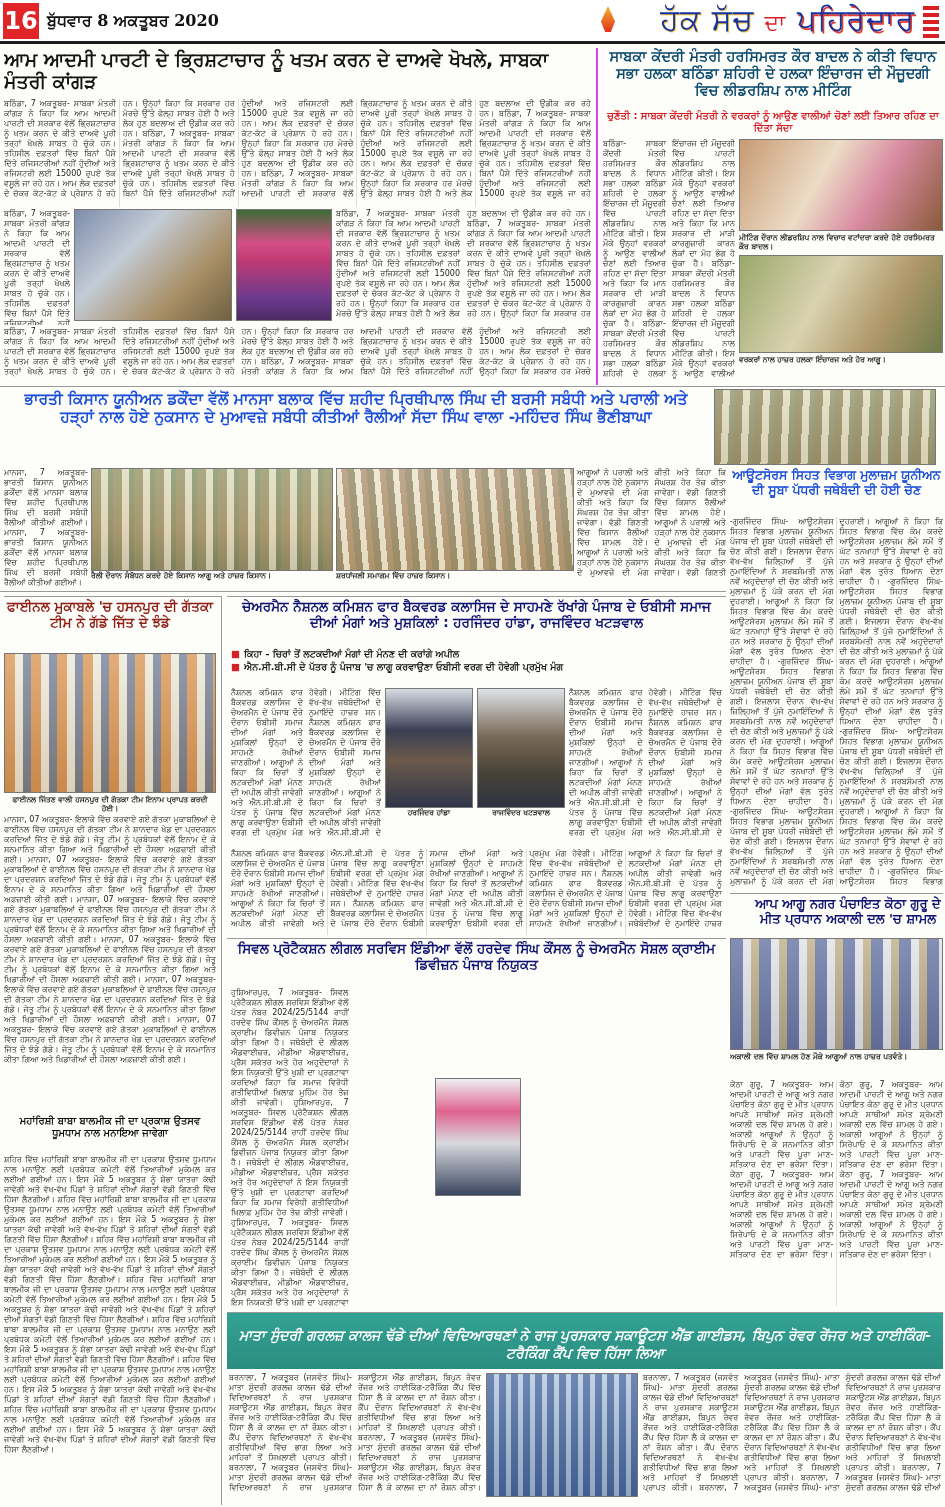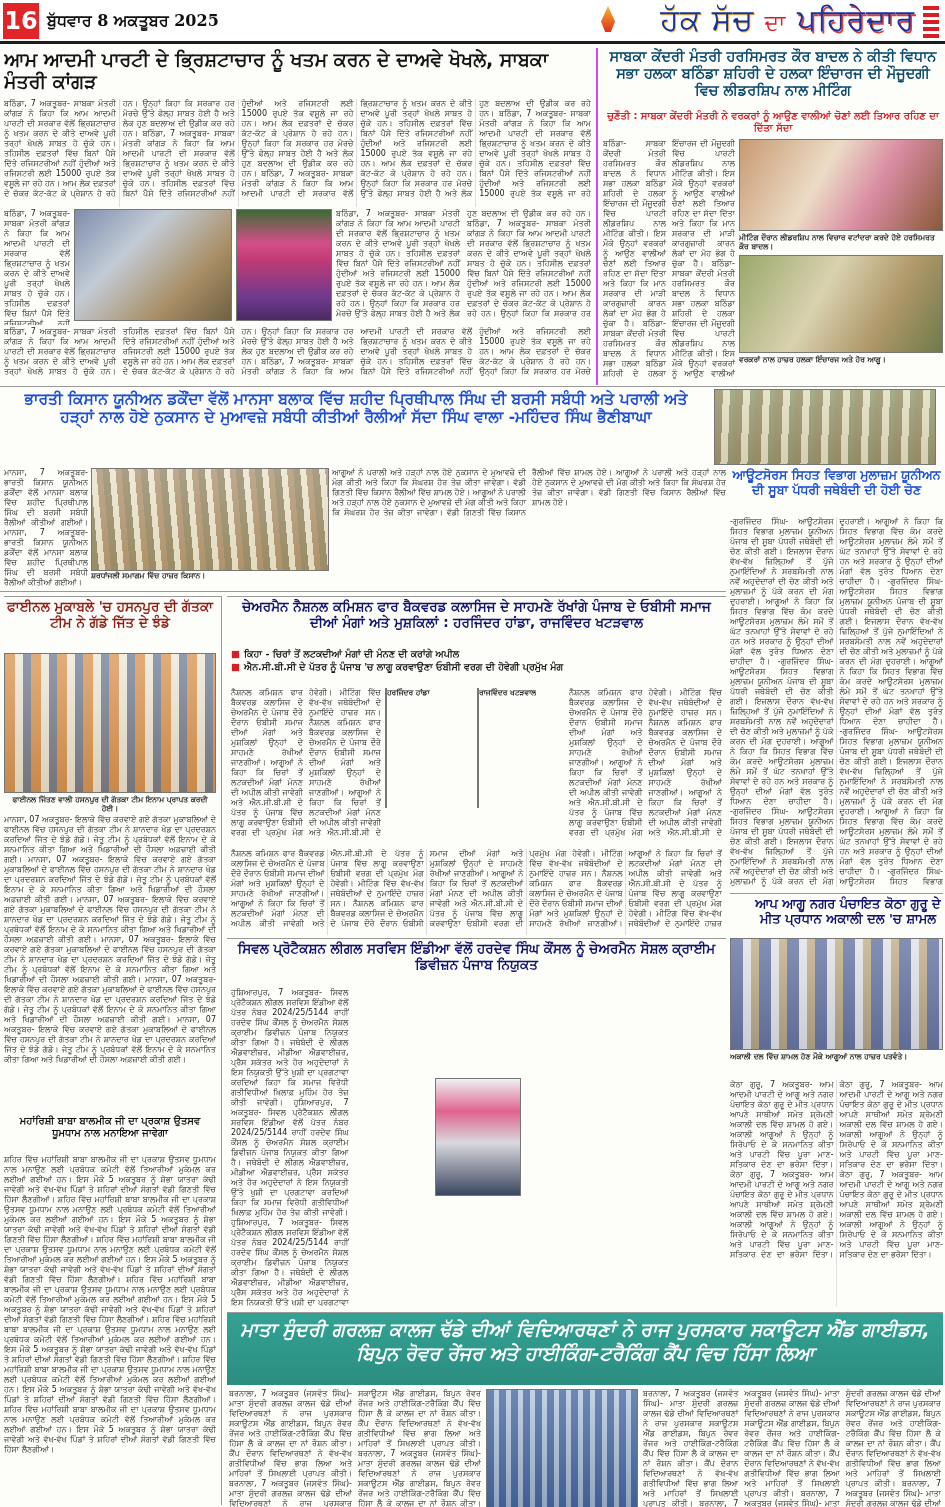--- a/index.html
+++ b/index.html
@@ -94,21 +94,21 @@
 
   
   #obc { left:227px; top:596px; width:499px; height:339px; border-top:1px solid #999; padding:2px 4px 0 4px; }
   #obc .hl { font-size:13.5px; color:#10136f; text-align:center; height:46px; overflow:hidden; }
   .obc-bullets { margin-top:2px; height:38px; overflow:hidden; }
   .obc-bullets div { font-size:9.5px; font-weight:bold; line-height:13px; }
   .obc-bullets .dot { color:#d42026; margin-right:4px; }
   .obc-mid { display:flex; gap:4px; margin-top:3px; height:158px; }
   .obc-t1,.obc-t2 { column-count:2; column-gap:6px; height:156px; }
   .obc-t1 { width:150px; } .obc-t2 { flex:1; }
-  .obc-pwrap { width:88px; display:flex; flex-direction:row; }
+  .obc-pwrap { width:88px; display:flex; flex-direction:column; }
   .obc-pwrap .ph { height:120px; }
   .obc-pwrap .cap { text-align:center; height:14px; }
   .obc-bottom { margin-top:3px; height:86px; column-count:5; column-gap:6px; column-rule:1px solid #ddd; }
 
   
   #civil { left:227px; top:938px; width:499px; height:372px; border-top:1px solid #999; padding:2px 4px 0 4px; }
   #civil .hl { font-size:13.5px; color:#10136f; text-align:center; height:44px; overflow:hidden; }
   .civil-body { position:relative; margin-top:3px; height:318px; column-count:4; column-gap:7px; column-rule:1px solid #ddd; }
   .civil-ph { position:absolute; left:202px; top:88px; width:90px; height:122px; background:#fff; padding:2px; }
   .civil-ph .ph { width:100%; height:100%; }
@@ -116,34 +116,34 @@
   
   #aapakali { left:730px; top:893px; width:213px; height:417px; border-top:1px solid #999; padding-top:2px; }
   #aapakali .hl { font-size:13px; color:#10136f; text-align:center; height:40px; overflow:hidden;margin-left:23px; }
   #aapakali .ph-akali { width:100%; height:112px; margin-top:2px; }
   #aapakali .cap { height:26px; margin-top:2px; }
   #aapakali .body-txt { height:226px; column-count:2; column-gap:6px; column-rule:1px solid #ddd; margin-top:2px; }
 
   
   #mata { left:227px; top:1312px; width:716px; height:193px; border-top:1px solid #999; }
   .mata-band { background:linear-gradient(180deg,#33a294,#2b8d80); color:#fff; font-weight:bold; font-style:italic;
-               font-size:19px; line-height:1.25; text-align:center; padding:5px 10px; height:72px; overflow:hidden; }
+               font-size:14px; line-height:1.25; text-align:center; padding:14px 10px; height:56px; overflow:hidden; }
   .mata-body { display:flex; gap:5px; margin-top:4px; height:128px; padding:0 2px; }
   .mata-t1 { width:252px; column-count:2; column-gap:6px; }
   .mata-body .ph-mata { width:152px; height:124px; }
   .mata-t2 { flex:1; column-count:3; column-gap:6px; }
 </style>
 </head>
 <body>
 
 <div class="page">
 
   <div class="hdr">
     <div class="pagenum">16</div>
-    <div class="hdr-date">ਬੁੱਧਵਾਰ 8 ਅਕਤੂਬਰ 2025</div>
+    <div class="hdr-date">ਬੁੱਧਵਾਰ 8 ਅਕਤੂਬਰ 2020</div>
     <div class="mh-flame"></div>
     <div class="masthead">
       <span class="mh-1">ਹੱਕ ਸੱਚ</span>
       <span class="mh-2">ਦਾ</span>
       <span class="mh-3">ਪਹਿਰੇਦਾਰ</span>
     </div>
     <div class="mh-ornament"></div>
   </div>
 
   <div class="art" id="a1">
@@ -171,20 +171,24 @@
       </div>
     </div>
   </div>
 
   <div class="art" id="kisan-top">
     <div class="hl">ਭਾਰਤੀ ਕਿਸਾਨ ਯੂਨੀਅਨ ਡਕੌਂਦਾ ਵੱਲੋਂ ਮਾਨਸਾ ਬਲਾਕ ਵਿੱਚ ਸ਼ਹੀਦ ਪ੍ਰਿਥੀਪਾਲ ਸਿੰਘ ਦੀ ਬਰਸੀ ਸਬੰਧੀ ਅਤੇ ਪਰਾਲੀ ਅਤੇ ਹੜ੍ਹਾਂ ਨਾਲ ਹੋਏ ਨੁਕਸਾਨ ਦੇ ਮੁਆਵਜ਼ੇ ਸਬੰਧੀ ਕੀਤੀਆਂ ਰੈਲੀਆਂ ਸੱਦਾ ਸਿੰਘ ਵਾਲਾ -ਮਹਿੰਦਰ ਸਿੰਘ ਭੈਣੀਬਾਘਾ</div>
     <div class="ph ph-crowd3"></div>
   </div>
   <div class="art" id="kisan-strip">
     <div class="body-txt ks-t1">ਮਾਨਸਾ, 7 ਅਕਤੂਬਰ- ਭਾਰਤੀ ਕਿਸਾਨ ਯੂਨੀਅਨ ਡਕੌਂਦਾ ਵੱਲੋਂ ਮਾਨਸਾ ਬਲਾਕ ਵਿੱਚ ਸ਼ਹੀਦ ਪ੍ਰਿਥੀਪਾਲ ਸਿੰਘ ਦੀ ਬਰਸੀ ਸਬੰਧੀ ਰੈਲੀਆਂ ਕੀਤੀਆਂ ਗਈਆਂ। ਮਾਨਸਾ, 7 ਅਕਤੂਬਰ- ਭਾਰਤੀ ਕਿਸਾਨ ਯੂਨੀਅਨ ਡਕੌਂਦਾ ਵੱਲੋਂ ਮਾਨਸਾ ਬਲਾਕ ਵਿੱਚ ਸ਼ਹੀਦ ਪ੍ਰਿਥੀਪਾਲ ਸਿੰਘ ਦੀ ਬਰਸੀ ਸਬੰਧੀ ਰੈਲੀਆਂ ਕੀਤੀਆਂ ਗਈਆਂ।</div>
+    <div class="ks-pwrap ks-p1">
+      <div class="ph ph-crowd1"></div>
+      <div class="cap">ਰੈਲੀ ਦੌਰਾਨ ਸੰਬੋਧਨ ਕਰਦੇ ਹੋਏ ਕਿਸਾਨ ਆਗੂ ਅਤੇ ਹਾਜ਼ਰ ਕਿਸਾਨ।</div>
+    </div>
     <div class="ks-pwrap ks-p2">
       <div class="ph ph-crowd2"></div>
       <div class="cap">ਸ਼ਰਧਾਂਜਲੀ ਸਮਾਗਮ ਵਿੱਚ ਹਾਜ਼ਰ ਕਿਸਾਨ।</div>
     </div>
     <div class="body-txt ks-t2">ਆਗੂਆਂ ਨੇ ਪਰਾਲੀ ਅਤੇ ਹੜ੍ਹਾਂ ਨਾਲ ਹੋਏ ਨੁਕਸਾਨ ਦੇ ਮੁਆਵਜ਼ੇ ਦੀ ਮੰਗ ਕੀਤੀ ਅਤੇ ਕਿਹਾ ਕਿ ਸੰਘਰਸ਼ ਹੋਰ ਤੇਜ਼ ਕੀਤਾ ਜਾਵੇਗਾ। ਵੱਡੀ ਗਿਣਤੀ ਵਿੱਚ ਕਿਸਾਨ ਰੈਲੀਆਂ ਵਿੱਚ ਸ਼ਾਮਲ ਹੋਏ। ਆਗੂਆਂ ਨੇ ਪਰਾਲੀ ਅਤੇ ਹੜ੍ਹਾਂ ਨਾਲ ਹੋਏ ਨੁਕਸਾਨ ਦੇ ਮੁਆਵਜ਼ੇ ਦੀ ਮੰਗ ਕੀਤੀ ਅਤੇ ਕਿਹਾ ਕਿ ਸੰਘਰਸ਼ ਹੋਰ ਤੇਜ਼ ਕੀਤਾ ਜਾਵੇਗਾ। ਵੱਡੀ ਗਿਣਤੀ ਵਿੱਚ ਕਿਸਾਨ ਰੈਲੀਆਂ ਵਿੱਚ ਸ਼ਾਮਲ ਹੋਏ। ਆਗੂਆਂ ਨੇ ਪਰਾਲੀ ਅਤੇ ਹੜ੍ਹਾਂ ਨਾਲ ਹੋਏ ਨੁਕਸਾਨ ਦੇ ਮੁਆਵਜ਼ੇ ਦੀ ਮੰਗ ਕੀਤੀ ਅਤੇ ਕਿਹਾ ਕਿ ਸੰਘਰਸ਼ ਹੋਰ ਤੇਜ਼ ਕੀਤਾ ਜਾਵੇਗਾ। ਵੱਡੀ ਗਿਣਤੀ ਵਿੱਚ ਕਿਸਾਨ ਰੈਲੀਆਂ ਵਿੱਚ ਸ਼ਾਮਲ ਹੋਏ।</div>
   </div>
 
   <div class="art" id="outsource">
     <div class="hl">ਆਊਟਸੋਰਸ ਸਿਹਤ ਵਿਭਾਗ ਮੁਲਾਜ਼ਮ ਯੂਨੀਅਨ ਦੀ ਸੂਬਾ ਪੱਧਰੀ ਜਥੇਬੰਦੀ ਦੀ ਹੋਈ ਚੋਣ</div>
     <div class="body-txt">-ਗੁਰਜਿੰਦਰ ਸਿੰਘ- ਆਊਟਸੋਰਸ ਸਿਹਤ ਵਿਭਾਗ ਮੁਲਾਜ਼ਮ ਯੂਨੀਅਨ ਪੰਜਾਬ ਦੀ ਸੂਬਾ ਪੱਧਰੀ ਜਥੇਬੰਦੀ ਦੀ ਚੋਣ ਕੀਤੀ ਗਈ। ਇਜਲਾਸ ਦੌਰਾਨ ਵੱਖ-ਵੱਖ ਜ਼ਿਲ੍ਹਿਆਂ ਤੋਂ ਪੁੱਜੇ ਨੁਮਾਇੰਦਿਆਂ ਨੇ ਸਰਬਸੰਮਤੀ ਨਾਲ ਨਵੇਂ ਅਹੁਦੇਦਾਰਾਂ ਦੀ ਚੋਣ ਕੀਤੀ ਅਤੇ ਮੁਲਾਜ਼ਮਾਂ ਨੂੰ ਪੱਕੇ ਕਰਨ ਦੀ ਮੰਗ ਦੁਹਰਾਈ। ਆਗੂਆਂ ਨੇ ਕਿਹਾ ਕਿ ਸਿਹਤ ਵਿਭਾਗ ਵਿੱਚ ਕੰਮ ਕਰਦੇ ਆਊਟਸੋਰਸ ਮੁਲਾਜ਼ਮ ਲੰਮੇ ਸਮੇਂ ਤੋਂ ਘੱਟ ਤਨਖ਼ਾਹਾਂ ਉੱਤੇ ਸੇਵਾਵਾਂ ਦੇ ਰਹੇ ਹਨ ਅਤੇ ਸਰਕਾਰ ਨੂੰ ਉਨ੍ਹਾਂ ਦੀਆਂ ਮੰਗਾਂ ਵੱਲ ਤੁਰੰਤ ਧਿਆਨ ਦੇਣਾ ਚਾਹੀਦਾ ਹੈ। -ਗੁਰਜਿੰਦਰ ਸਿੰਘ- ਆਊਟਸੋਰਸ ਸਿਹਤ ਵਿਭਾਗ ਮੁਲਾਜ਼ਮ ਯੂਨੀਅਨ ਪੰਜਾਬ ਦੀ ਸੂਬਾ ਪੱਧਰੀ ਜਥੇਬੰਦੀ ਦੀ ਚੋਣ ਕੀਤੀ ਗਈ। ਇਜਲਾਸ ਦੌਰਾਨ ਵੱਖ-ਵੱਖ ਜ਼ਿਲ੍ਹਿਆਂ ਤੋਂ ਪੁੱਜੇ ਨੁਮਾਇੰਦਿਆਂ ਨੇ ਸਰਬਸੰਮਤੀ ਨਾਲ ਨਵੇਂ ਅਹੁਦੇਦਾਰਾਂ ਦੀ ਚੋਣ ਕੀਤੀ ਅਤੇ ਮੁਲਾਜ਼ਮਾਂ ਨੂੰ ਪੱਕੇ ਕਰਨ ਦੀ ਮੰਗ ਦੁਹਰਾਈ। ਆਗੂਆਂ ਨੇ ਕਿਹਾ ਕਿ ਸਿਹਤ ਵਿਭਾਗ ਵਿੱਚ ਕੰਮ ਕਰਦੇ ਆਊਟਸੋਰਸ ਮੁਲਾਜ਼ਮ ਲੰਮੇ ਸਮੇਂ ਤੋਂ ਘੱਟ ਤਨਖ਼ਾਹਾਂ ਉੱਤੇ ਸੇਵਾਵਾਂ ਦੇ ਰਹੇ ਹਨ ਅਤੇ ਸਰਕਾਰ ਨੂੰ ਉਨ੍ਹਾਂ ਦੀਆਂ ਮੰਗਾਂ ਵੱਲ ਤੁਰੰਤ ਧਿਆਨ ਦੇਣਾ ਚਾਹੀਦਾ ਹੈ। -ਗੁਰਜਿੰਦਰ ਸਿੰਘ- ਆਊਟਸੋਰਸ ਸਿਹਤ ਵਿਭਾਗ ਮੁਲਾਜ਼ਮ ਯੂਨੀਅਨ ਪੰਜਾਬ ਦੀ ਸੂਬਾ ਪੱਧਰੀ ਜਥੇਬੰਦੀ ਦੀ ਚੋਣ ਕੀਤੀ ਗਈ। ਇਜਲਾਸ ਦੌਰਾਨ ਵੱਖ-ਵੱਖ ਜ਼ਿਲ੍ਹਿਆਂ ਤੋਂ ਪੁੱਜੇ ਨੁਮਾਇੰਦਿਆਂ ਨੇ ਸਰਬਸੰਮਤੀ ਨਾਲ ਨਵੇਂ ਅਹੁਦੇਦਾਰਾਂ ਦੀ ਚੋਣ ਕੀਤੀ ਅਤੇ ਮੁਲਾਜ਼ਮਾਂ ਨੂੰ ਪੱਕੇ ਕਰਨ ਦੀ ਮੰਗ ਦੁਹਰਾਈ। ਆਗੂਆਂ ਨੇ ਕਿਹਾ ਕਿ ਸਿਹਤ ਵਿਭਾਗ ਵਿੱਚ ਕੰਮ ਕਰਦੇ ਆਊਟਸੋਰਸ ਮੁਲਾਜ਼ਮ ਲੰਮੇ ਸਮੇਂ ਤੋਂ ਘੱਟ ਤਨਖ਼ਾਹਾਂ ਉੱਤੇ ਸੇਵਾਵਾਂ ਦੇ ਰਹੇ ਹਨ ਅਤੇ ਸਰਕਾਰ ਨੂੰ ਉਨ੍ਹਾਂ ਦੀਆਂ ਮੰਗਾਂ ਵੱਲ ਤੁਰੰਤ ਧਿਆਨ ਦੇਣਾ ਚਾਹੀਦਾ ਹੈ। -ਗੁਰਜਿੰਦਰ ਸਿੰਘ- ਆਊਟਸੋਰਸ ਸਿਹਤ ਵਿਭਾਗ ਮੁਲਾਜ਼ਮ ਯੂਨੀਅਨ ਪੰਜਾਬ ਦੀ ਸੂਬਾ ਪੱਧਰੀ ਜਥੇਬੰਦੀ ਦੀ ਚੋਣ ਕੀਤੀ ਗਈ। ਇਜਲਾਸ ਦੌਰਾਨ ਵੱਖ-ਵੱਖ ਜ਼ਿਲ੍ਹਿਆਂ ਤੋਂ ਪੁੱਜੇ ਨੁਮਾਇੰਦਿਆਂ ਨੇ ਸਰਬਸੰਮਤੀ ਨਾਲ ਨਵੇਂ ਅਹੁਦੇਦਾਰਾਂ ਦੀ ਚੋਣ ਕੀਤੀ ਅਤੇ ਮੁਲਾਜ਼ਮਾਂ ਨੂੰ ਪੱਕੇ ਕਰਨ ਦੀ ਮੰਗ ਦੁਹਰਾਈ। ਆਗੂਆਂ ਨੇ ਕਿਹਾ ਕਿ ਸਿਹਤ ਵਿਭਾਗ ਵਿੱਚ ਕੰਮ ਕਰਦੇ ਆਊਟਸੋਰਸ ਮੁਲਾਜ਼ਮ ਲੰਮੇ ਸਮੇਂ ਤੋਂ ਘੱਟ ਤਨਖ਼ਾਹਾਂ ਉੱਤੇ ਸੇਵਾਵਾਂ ਦੇ ਰਹੇ ਹਨ ਅਤੇ ਸਰਕਾਰ ਨੂੰ ਉਨ੍ਹਾਂ ਦੀਆਂ ਮੰਗਾਂ ਵੱਲ ਤੁਰੰਤ ਧਿਆਨ ਦੇਣਾ ਚਾਹੀਦਾ ਹੈ। -ਗੁਰਜਿੰਦਰ ਸਿੰਘ- ਆਊਟਸੋਰਸ ਸਿਹਤ ਵਿਭਾਗ ਮੁਲਾਜ਼ਮ ਯੂਨੀਅਨ ਪੰਜਾਬ ਦੀ ਸੂਬਾ ਪੱਧਰੀ ਜਥੇਬੰਦੀ ਦੀ ਚੋਣ ਕੀਤੀ ਗਈ। ਇਜਲਾਸ ਦੌਰਾਨ ਵੱਖ-ਵੱਖ ਜ਼ਿਲ੍ਹਿਆਂ ਤੋਂ ਪੁੱਜੇ ਨੁਮਾਇੰਦਿਆਂ ਨੇ ਸਰਬਸੰਮਤੀ ਨਾਲ ਨਵੇਂ ਅਹੁਦੇਦਾਰਾਂ ਦੀ ਚੋਣ ਕੀਤੀ ਅਤੇ ਮੁਲਾਜ਼ਮਾਂ ਨੂੰ ਪੱਕੇ ਕਰਨ ਦੀ ਮੰਗ ਦੁਹਰਾਈ। ਆਗੂਆਂ ਨੇ ਕਿਹਾ ਕਿ ਸਿਹਤ ਵਿਭਾਗ ਵਿੱਚ ਕੰਮ ਕਰਦੇ ਆਊਟਸੋਰਸ ਮੁਲਾਜ਼ਮ ਲੰਮੇ ਸਮੇਂ ਤੋਂ ਘੱਟ ਤਨਖ਼ਾਹਾਂ ਉੱਤੇ ਸੇਵਾਵਾਂ ਦੇ ਰਹੇ ਹਨ ਅਤੇ ਸਰਕਾਰ ਨੂੰ ਉਨ੍ਹਾਂ ਦੀਆਂ ਮੰਗਾਂ ਵੱਲ ਤੁਰੰਤ ਧਿਆਨ ਦੇਣਾ ਚਾਹੀਦਾ ਹੈ। -ਗੁਰਜਿੰਦਰ ਸਿੰਘ- ਆਊਟਸੋਰਸ ਸਿਹਤ ਵਿਭਾਗ ਮੁਲਾਜ਼ਮ ਯੂਨੀਅਨ ਪੰਜਾਬ ਦੀ ਸੂਬਾ ਪੱਧਰੀ ਜਥੇਬੰਦੀ ਦੀ ਚੋਣ ਕੀਤੀ ਗਈ। ਇਜਲਾਸ ਦੌਰਾਨ ਵੱਖ-ਵੱਖ ਜ਼ਿਲ੍ਹਿਆਂ ਤੋਂ ਪੁੱਜੇ ਨੁਮਾਇੰਦਿਆਂ ਨੇ ਸਰਬਸੰਮਤੀ ਨਾਲ ਨਵੇਂ ਅਹੁਦੇਦਾਰਾਂ ਦੀ ਚੋਣ ਕੀਤੀ ਅਤੇ ਮੁਲਾਜ਼ਮਾਂ ਨੂੰ ਪੱਕੇ ਕਰਨ ਦੀ ਮੰਗ ਦੁਹਰਾਈ। ਆਗੂਆਂ ਨੇ ਕਿਹਾ ਕਿ ਸਿਹਤ ਵਿਭਾਗ ਵਿੱਚ ਕੰਮ ਕਰਦੇ ਆਊਟਸੋਰਸ ਮੁਲਾਜ਼ਮ ਲੰਮੇ ਸਮੇਂ ਤੋਂ ਘੱਟ ਤਨਖ਼ਾਹਾਂ ਉੱਤੇ ਸੇਵਾਵਾਂ ਦੇ ਰਹੇ ਹਨ ਅਤੇ ਸਰਕਾਰ ਨੂੰ ਉਨ੍ਹਾਂ ਦੀਆਂ ਮੰਗਾਂ ਵੱਲ ਤੁਰੰਤ ਧਿਆਨ ਦੇਣਾ ਚਾਹੀਦਾ ਹੈ। -ਗੁਰਜਿੰਦਰ ਸਿੰਘ- ਆਊਟਸੋਰਸ ਸਿਹਤ ਵਿਭਾਗ ਮੁਲਾਜ਼ਮ ਯੂਨੀਅਨ ਪੰਜਾਬ ਦੀ ਸੂਬਾ ਪੱਧਰੀ ਜਥੇਬੰਦੀ ਦੀ ਚੋਣ ਕੀਤੀ ਗਈ। ਇਜਲਾਸ ਦੌਰਾਨ ਵੱਖ-ਵੱਖ ਜ਼ਿਲ੍ਹਿਆਂ ਤੋਂ ਪੁੱਜੇ ਨੁਮਾਇੰਦਿਆਂ ਨੇ ਸਰਬਸੰਮਤੀ ਨਾਲ ਨਵੇਂ ਅਹੁਦੇਦਾਰਾਂ ਦੀ ਚੋਣ ਕੀਤੀ ਅਤੇ ਮੁਲਾਜ਼ਮਾਂ ਨੂੰ ਪੱਕੇ ਕਰਨ ਦੀ ਮੰਗ ਦੁਹਰਾਈ। ਆਗੂਆਂ ਨੇ ਕਿਹਾ ਕਿ ਸਿਹਤ ਵਿਭਾਗ ਵਿੱਚ ਕੰਮ ਕਰਦੇ ਆਊਟਸੋਰਸ ਮੁਲਾਜ਼ਮ ਲੰਮੇ ਸਮੇਂ ਤੋਂ ਘੱਟ ਤਨਖ਼ਾਹਾਂ ਉੱਤੇ ਸੇਵਾਵਾਂ ਦੇ ਰਹੇ ਹਨ ਅਤੇ ਸਰਕਾਰ ਨੂੰ ਉਨ੍ਹਾਂ ਦੀਆਂ ਮੰਗਾਂ ਵੱਲ ਤੁਰੰਤ ਧਿਆਨ ਦੇਣਾ ਚਾਹੀਦਾ ਹੈ।</div>

